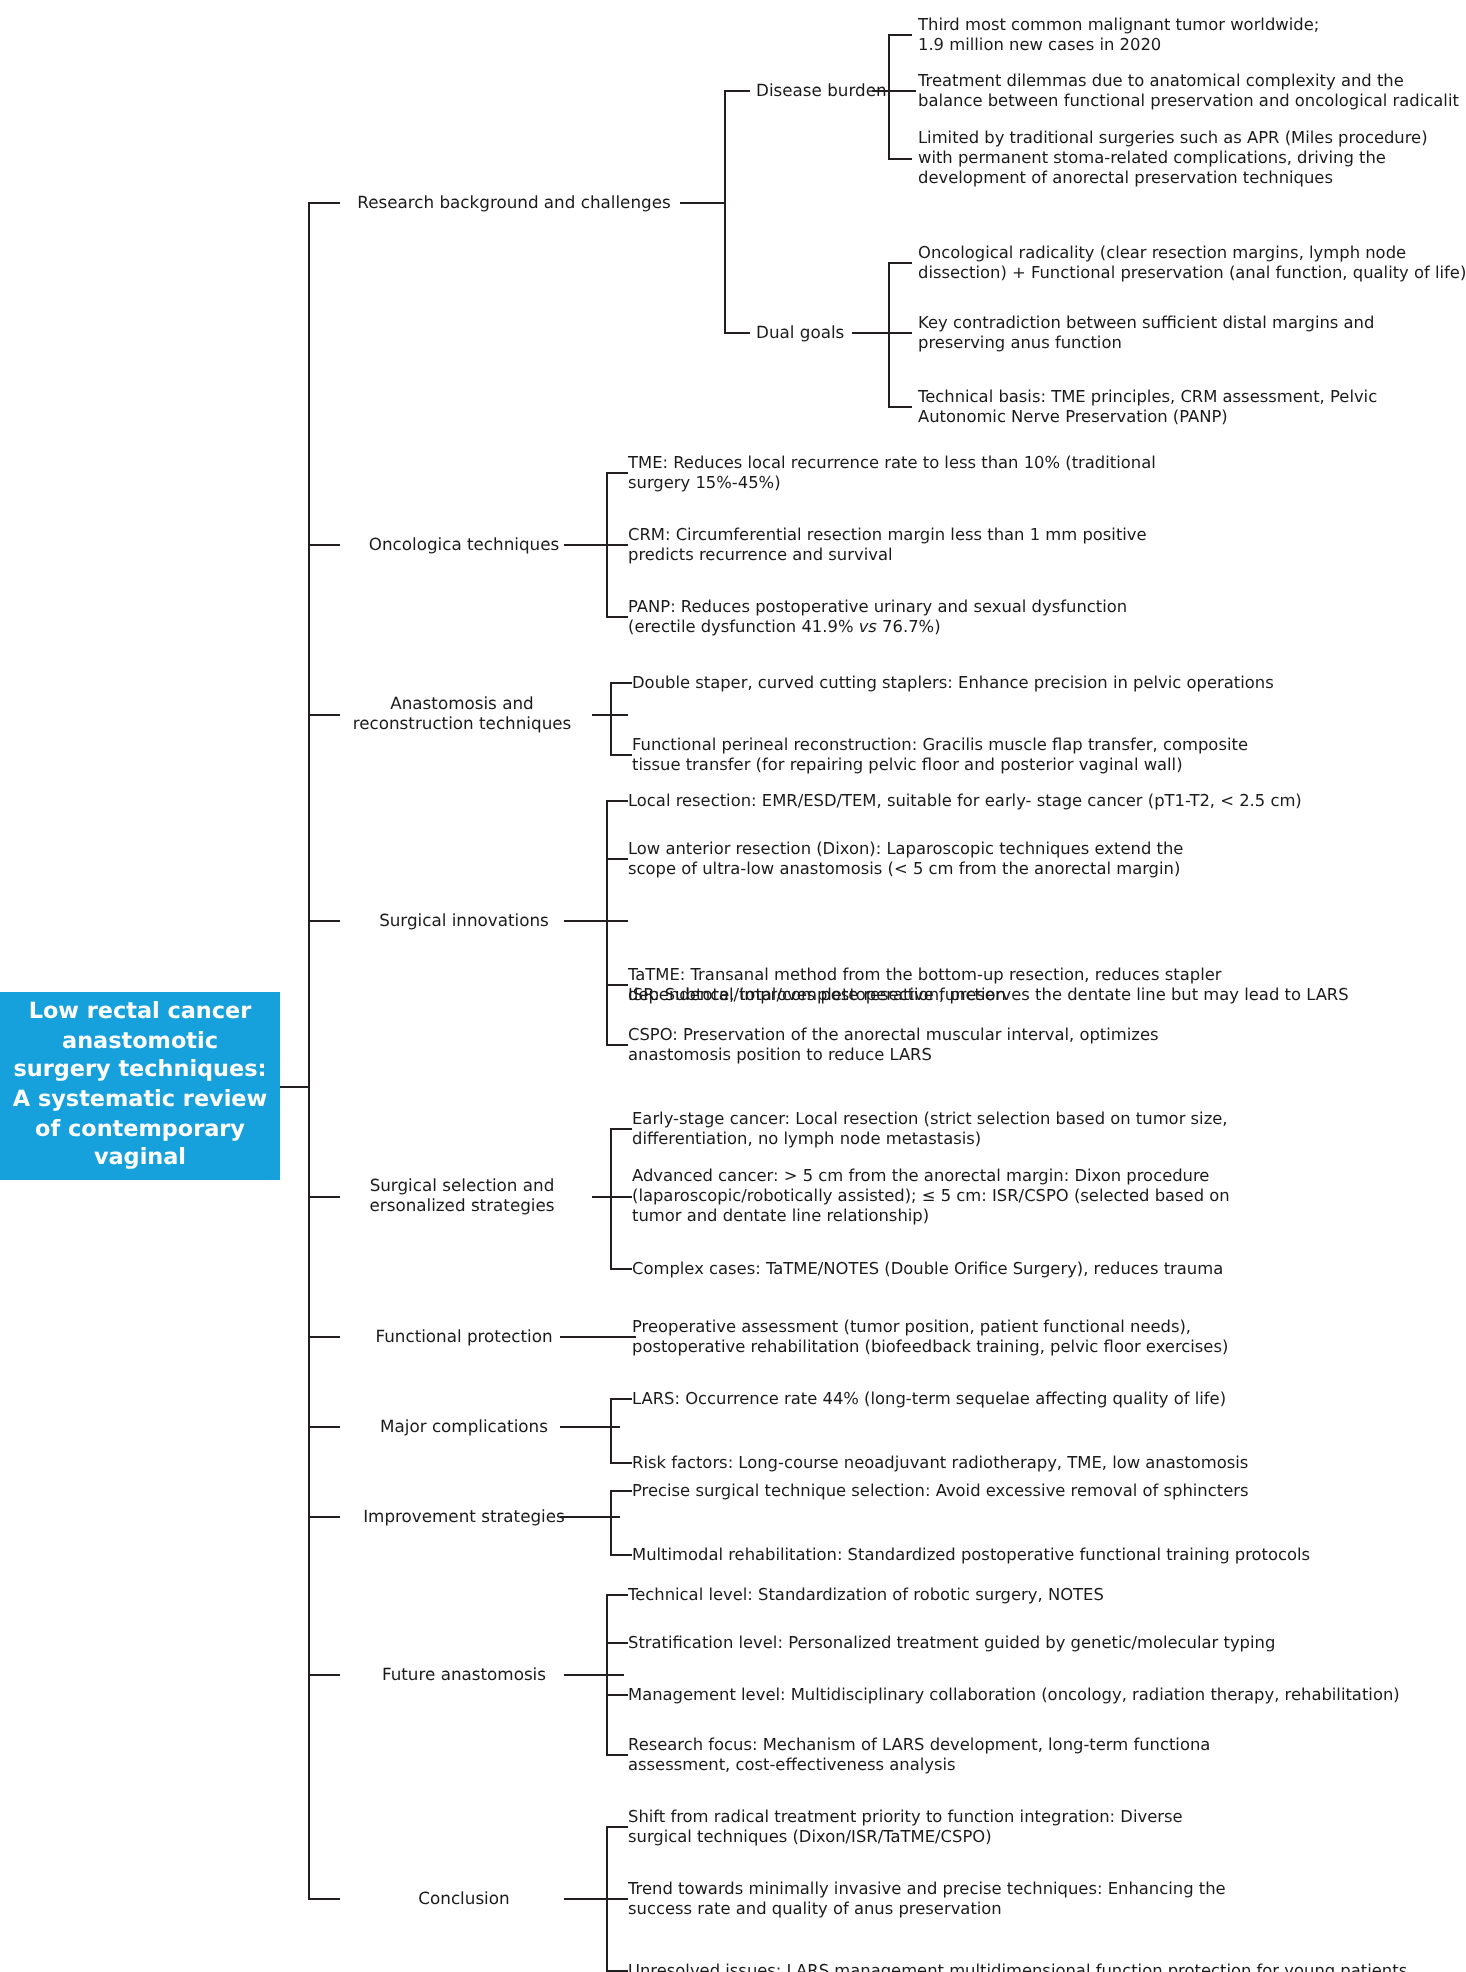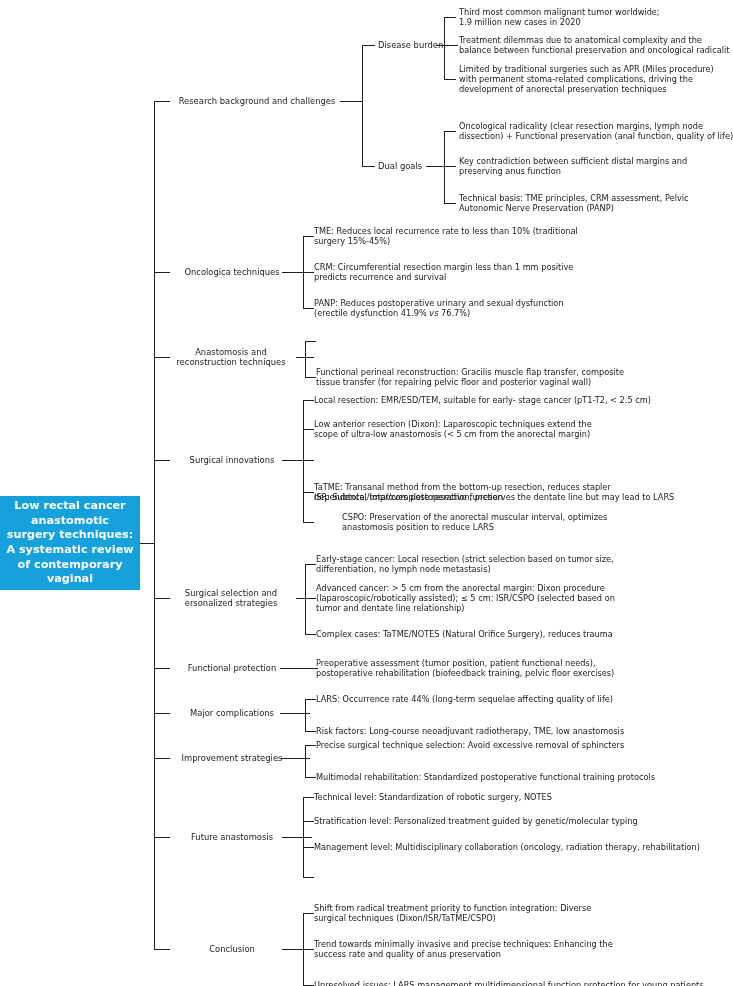--- a/index.html
+++ b/index.html
@@ -139,45 +139,46 @@
 
   <div class="leaf mid" style="left:314px;top:236px;width:290px;">TME: Reduces local recurrence rate to less than 10% (traditional<br>surgery 15%-45%)</div>
   <div class="leaf mid" style="left:314px;top:272px;width:290px;">CRM: Circumferential resection margin less than 1 mm positive<br>predicts recurrence and survival</div>
   <div class="leaf mid" style="left:314px;top:308px;width:290px;">PANP: Reduces postoperative urinary and sexual dysfunction<br>(erectile dysfunction 41.9% <i>vs</i> 76.7%)</div>
 
   <div class="h" style="left:296px;top:357px;width:18px;"></div>
   <div class="v" style="left:305px;top:341px;height:36px;"></div>
   <div class="h" style="left:305px;top:341px;width:11px;"></div>
   <div class="h" style="left:305px;top:377px;width:11px;"></div>
 
+  <div class="leaf mid" style="left:316px;top:341px;width:400px;">Double staper, curved cutting staplers: Enhance precision in pelvic operations</div>
   <div class="leaf mid" style="left:316px;top:377px;width:400px;">Functional perineal reconstruction: Gracilis muscle flap transfer, composite<br>tissue transfer (for repairing pelvic floor and posterior vaginal wall)</div>
 
   <div class="h" style="left:282px;top:460px;width:30px;"></div>
   <div class="v" style="left:303px;top:400px;height:122px;"></div>
   <div class="h" style="left:303px;top:400px;width:11px;"></div>
   <div class="h" style="left:303px;top:429px;width:11px;"></div>
   <div class="h" style="left:303px;top:460px;width:11px;"></div>
   <div class="h" style="left:303px;top:492px;width:11px;"></div>
   <div class="h" style="left:303px;top:522px;width:11px;"></div>
 
   <div class="leaf mid" style="left:314px;top:400px;width:420px;">Local resection: EMR/ESD/TEM, suitable for early- stage cancer (pT1-T2, &lt; 2.5 cm)</div>
   <div class="leaf mid" style="left:314px;top:429px;width:340px;">Low anterior resection (Dixon): Laparoscopic techniques extend the<br>scope of ultra-low anastomosis (&lt; 5 cm from the anorectal margin)</div>
   <div class="leaf mid" style="left:314px;top:460px;width:420px;margin-top:37px;">ISR: Subtotal/total/complete resection, preserves the dentate line but may lead to LARS</div>
   <div class="leaf mid" style="left:314px;top:492px;width:340px;">TaTME: Transanal method from the bottom-up resection, reduces stapler<br>dependence, improves postoperative function</div>
-  <div class="leaf mid" style="left:314px;top:522px;width:340px;margin-left:28px;">CSPO: Preservation of the anorectal muscular interval, optimizes<br>anastomosis position to reduce LARS</div>
+  <div class="leaf mid" style="left:314px;top:522px;width:340px;">CSPO: Preservation of the anorectal muscular interval, optimizes<br>anastomosis position to reduce LARS</div>
 
   <div class="h" style="left:296px;top:598px;width:18px;"></div>
   <div class="v" style="left:305px;top:564px;height:70px;"></div>
   <div class="h" style="left:305px;top:564px;width:11px;"></div>
   <div class="h" style="left:305px;top:598px;width:11px;"></div>
   <div class="h" style="left:305px;top:634px;width:11px;"></div>
 
   <div class="leaf mid" style="left:316px;top:564px;width:340px;">Early-stage cancer: Local resection (strict selection based on tumor size,<br>differentiation, no lymph node metastasis)</div>
   <div class="leaf mid" style="left:316px;top:598px;width:340px;">Advanced  cancer: &gt; 5 cm from the anorectal margin: Dixon procedure<br>(laparoscopic/robotically assisted); ≤ 5 cm: ISR/CSPO (selected based on<br>tumor and dentate line relationship)</div>
-  <div class="leaf mid" style="left:316px;top:634px;width:400px;">Complex cases: TaTME/NOTES (Natural Orifice Surgery), reduces trauma</div>
+  <div class="leaf mid" style="left:316px;top:634px;width:400px;">Complex cases: TaTME/NOTES (Double Orifice Surgery), reduces trauma</div>
 
   <div class="h" style="left:280px;top:668px;width:38px;"></div>
   <div class="leaf mid" style="left:316px;top:668px;width:360px;">Preoperative assessment (tumor position, patient functional needs),<br>postoperative rehabilitation (biofeedback training, pelvic floor exercises)</div>
 
   <div class="h" style="left:280px;top:713px;width:30px;"></div>
   <div class="v" style="left:305px;top:699px;height:32px;"></div>
   <div class="h" style="left:305px;top:699px;width:11px;"></div>
   <div class="h" style="left:305px;top:731px;width:11px;"></div>
 
   <div class="leaf mid" style="left:316px;top:699px;width:400px;">LARS: Occurrence rate 44% (long-term sequelae affecting quality of life)</div>
@@ -194,20 +195,21 @@
   <div class="h" style="left:282px;top:837px;width:30px;"></div>
   <div class="v" style="left:303px;top:797px;height:80px;"></div>
   <div class="h" style="left:303px;top:797px;width:11px;"></div>
   <div class="h" style="left:303px;top:821px;width:11px;"></div>
   <div class="h" style="left:303px;top:847px;width:11px;"></div>
   <div class="h" style="left:303px;top:877px;width:11px;"></div>
 
   <div class="leaf mid" style="left:314px;top:797px;width:400px;">Technical level: Standardization of robotic surgery, NOTES</div>
   <div class="leaf mid" style="left:314px;top:821px;width:400px;">Stratification level: Personalized treatment guided by genetic/molecular typing</div>
   <div class="leaf mid" style="left:314px;top:847px;width:420px;">Management level: Multidisciplinary collaboration (oncology, radiation therapy, rehabilitation)</div>
+  <div class="leaf mid" style="left:314px;top:877px;width:340px;">Research focus: Mechanism of LARS development, long-term functiona<br>assessment, cost-effectiveness analysis</div>
 
   <div class="h" style="left:282px;top:949px;width:30px;"></div>
   <div class="v" style="left:303px;top:913px;height:72px;"></div>
   <div class="h" style="left:303px;top:913px;width:11px;"></div>
   <div class="h" style="left:303px;top:949px;width:11px;"></div>
   <div class="h" style="left:303px;top:985px;width:11px;"></div>
 
   <div class="leaf mid" style="left:314px;top:913px;width:340px;">Shift from radical treatment priority to function integration: Diverse<br>surgical techniques (Dixon/ISR/TaTME/CSPO)</div>
   <div class="leaf mid" style="left:314px;top:949px;width:340px;">Trend towards minimally invasive and precise techniques: Enhancing the<br>success rate and quality of anus preservation</div>
   <div class="leaf mid" style="left:314px;top:985px;width:430px;">Unresolved issues: LARS management multidimensional function protection for young patients</div>

